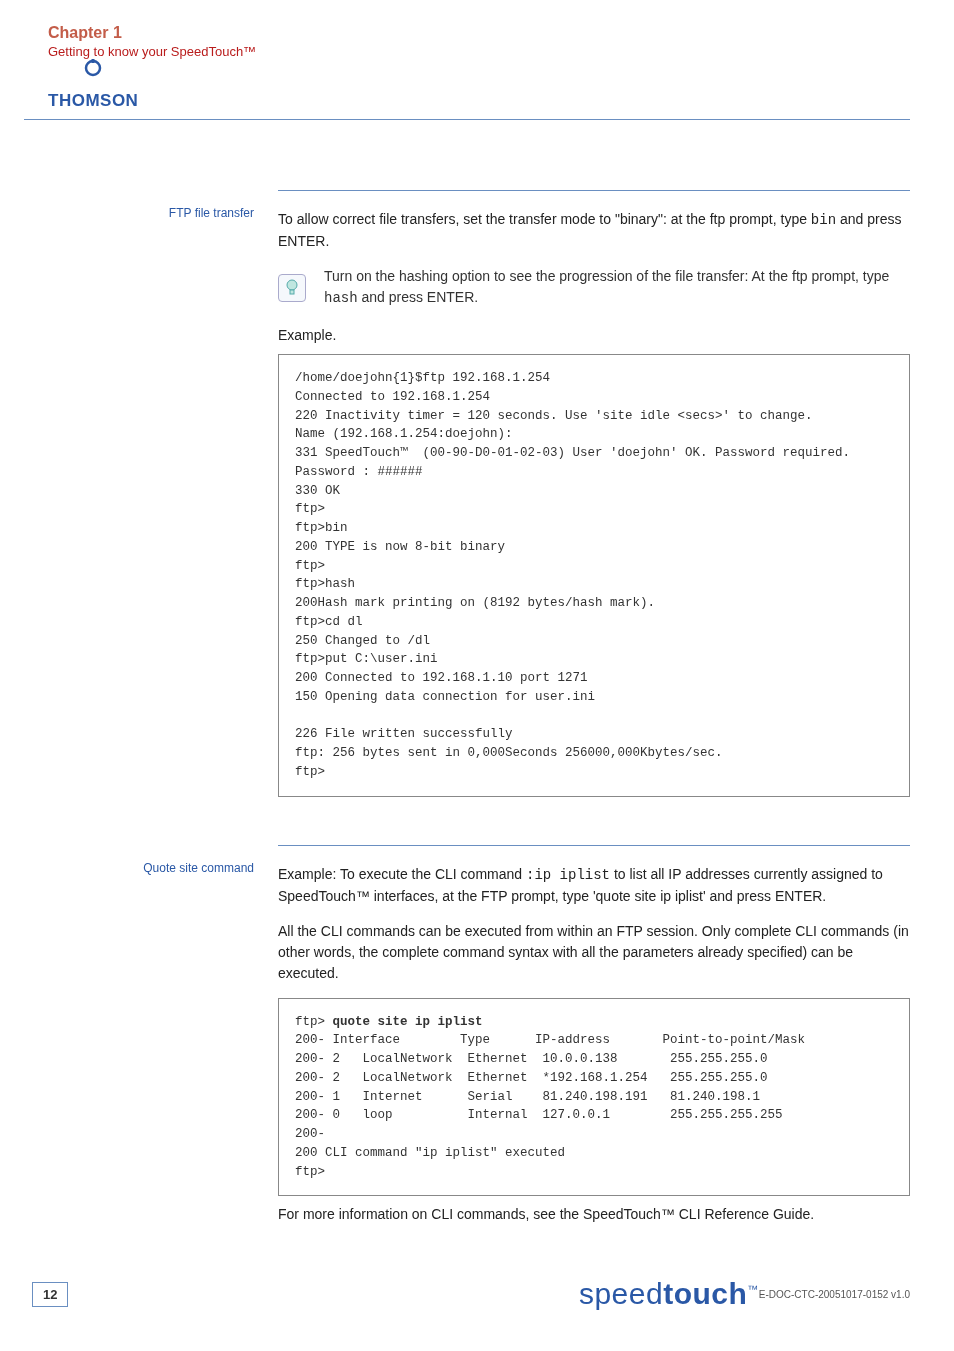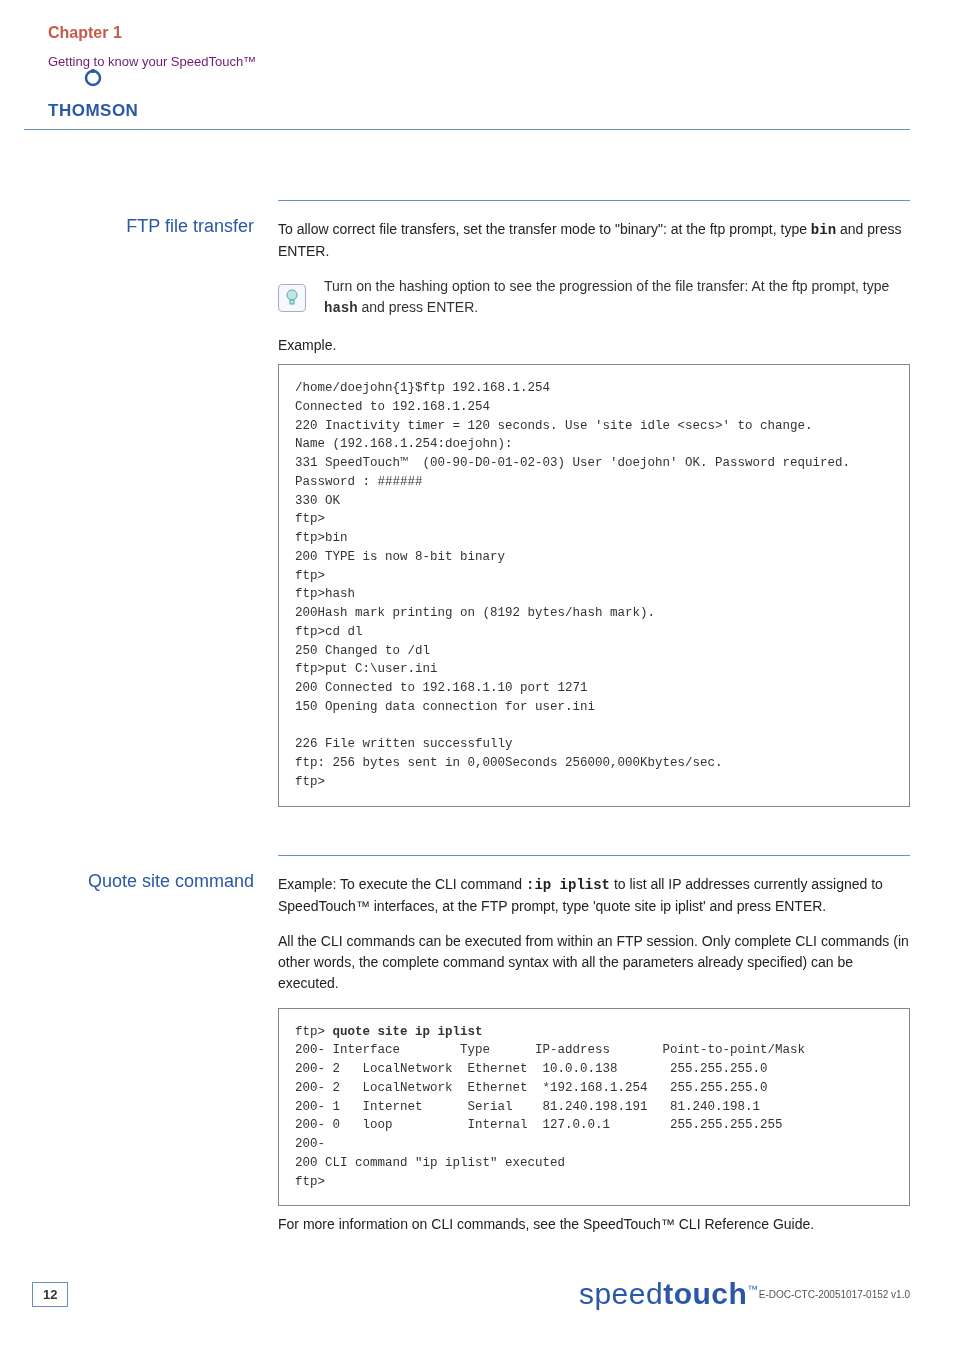--- a/index.html
+++ b/index.html
@@ -30,22 +30,22 @@
   .header-left {
     color: #c35d49;
   }
   .chapter-title {
     font-weight: bold;
     font-size: 16px;
     color: #c35d49;
   }
   .chapter-sub {
     font-size: 13px;
-    color: #701a75;
-    margin-top: 12px;
+    color: #b91c1c;
+    margin-top: 2px;
   }
   .brand {
     display: flex;
     flex-direction: column;
     align-items: center;
     color: #2a58a6;
   }
   .brand svg {
     margin-bottom: -2px;
   }
@@ -62,39 +62,39 @@
   .section {
     display: flex;
     margin-bottom: 40px;
   }
   .side-label {
     width: 254px;
     min-width: 254px;
     text-align: right;
     padding-right: 24px;
     color: #2a58a6;
-    font-size: 18px;
+    font-size: 12px;
     box-sizing: border-box;
   }
   .body-col {
     flex: 1;
     border-top: 1px solid #6a8fc1;
     padding-top: 18px;
   }
   .section:first-child .side-label { padding-top: 16px; }
   .section .side-label { padding-top: 16px; }
   .para {
     margin: 0 0 14px 0;
     line-height: 1.5;
     font-size: 14px;
     color: #222;
   }
   .mono-inline {
     font-family: "Courier New", monospace;
-    font-weight: bold;
+    font-weight: normal;
   }
   .tip-row {
     display: flex;
     align-items: center;
     margin: 8px 0 16px 0;
   }
   .tip-icon {
     border: 1px solid #aac;
     border-radius: 4px;
     width: 26px;

